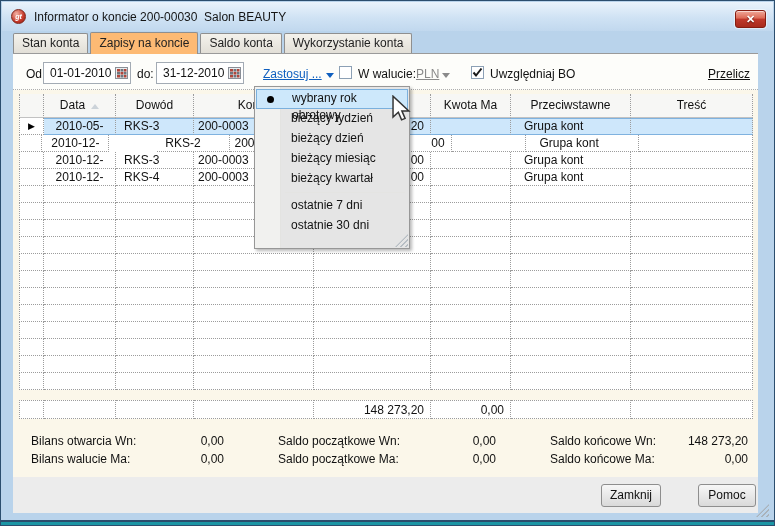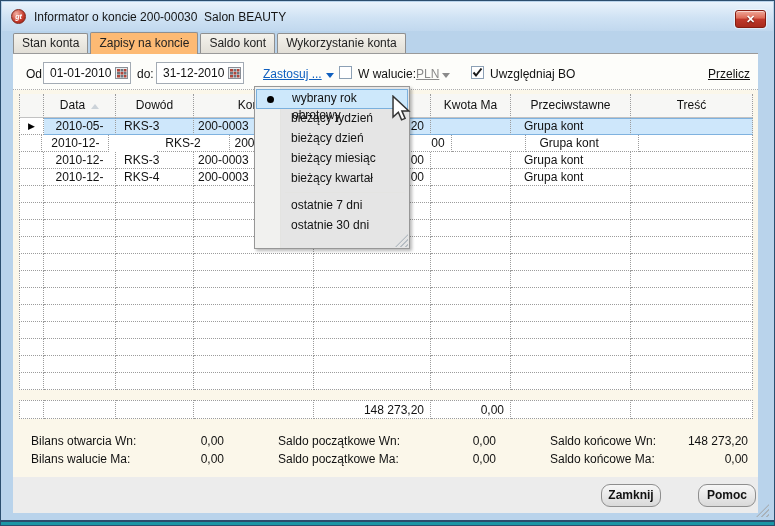--- a/index.html
+++ b/index.html
@@ -123,22 +123,22 @@
   .frow{ display:flex; justify-content:space-between; height:18px; line-height:18px; }
 
   
   .buttonbar{
     position:absolute; left:12px; top:476px; width:745px; height:36px;
     background:#ececec;
   }
   .btn{
     position:absolute; top:7px; height:23px;
     background:linear-gradient(#f7f7f7,#e9e9e9 48%,#d9d9d9);
-    border:1px solid #8e8e8e; border-radius:9px;
-    text-align:center; line-height:21px; color:#111; cursor:default;font-weight:bold;
+    border:1px solid #8e8e8e; border-radius:3px;
+    text-align:center; line-height:21px; color:#111; cursor:default;
   }
   .win-grip{
     position:absolute; right:5px; bottom:8px; width:13px; height:13px;
     background:repeating-linear-gradient(135deg, transparent 0 2px, #a9b2ba 2px 3.5px);
     clip-path:polygon(100% 0, 100% 100%, 0 100%);
   }
 
   
   .menu{
     position:absolute; left:253px; top:85px; width:156px; height:163px;
@@ -178,21 +178,21 @@
     <div class="app-icon">gt</div>
     <div class="title-text">Informator o koncie 200-00030  Salon BEAUTY</div>
     <div class="close-btn">
       <span>✕</span>
     </div>
   </div>
 
   <div class="tabstrip" id="tabs">
       <div class="tab">Stan konta</div>
       <div class="tab active">Zapisy na koncie</div>
-      <div class="tab">Saldo kont</div>
+      <div class="tab">Saldo konta</div>
       <div class="tab">Wykorzystanie konta</div>
     </div>
 
   <div class="tabpage">
 
     <div class="filterbar">
       <span class="flabel" style="left:13px">Od:</span>
       <div class="datefield" style="left:30px">
         <span class="val">01-01-2010</span>
         <span class="cal-btn">

